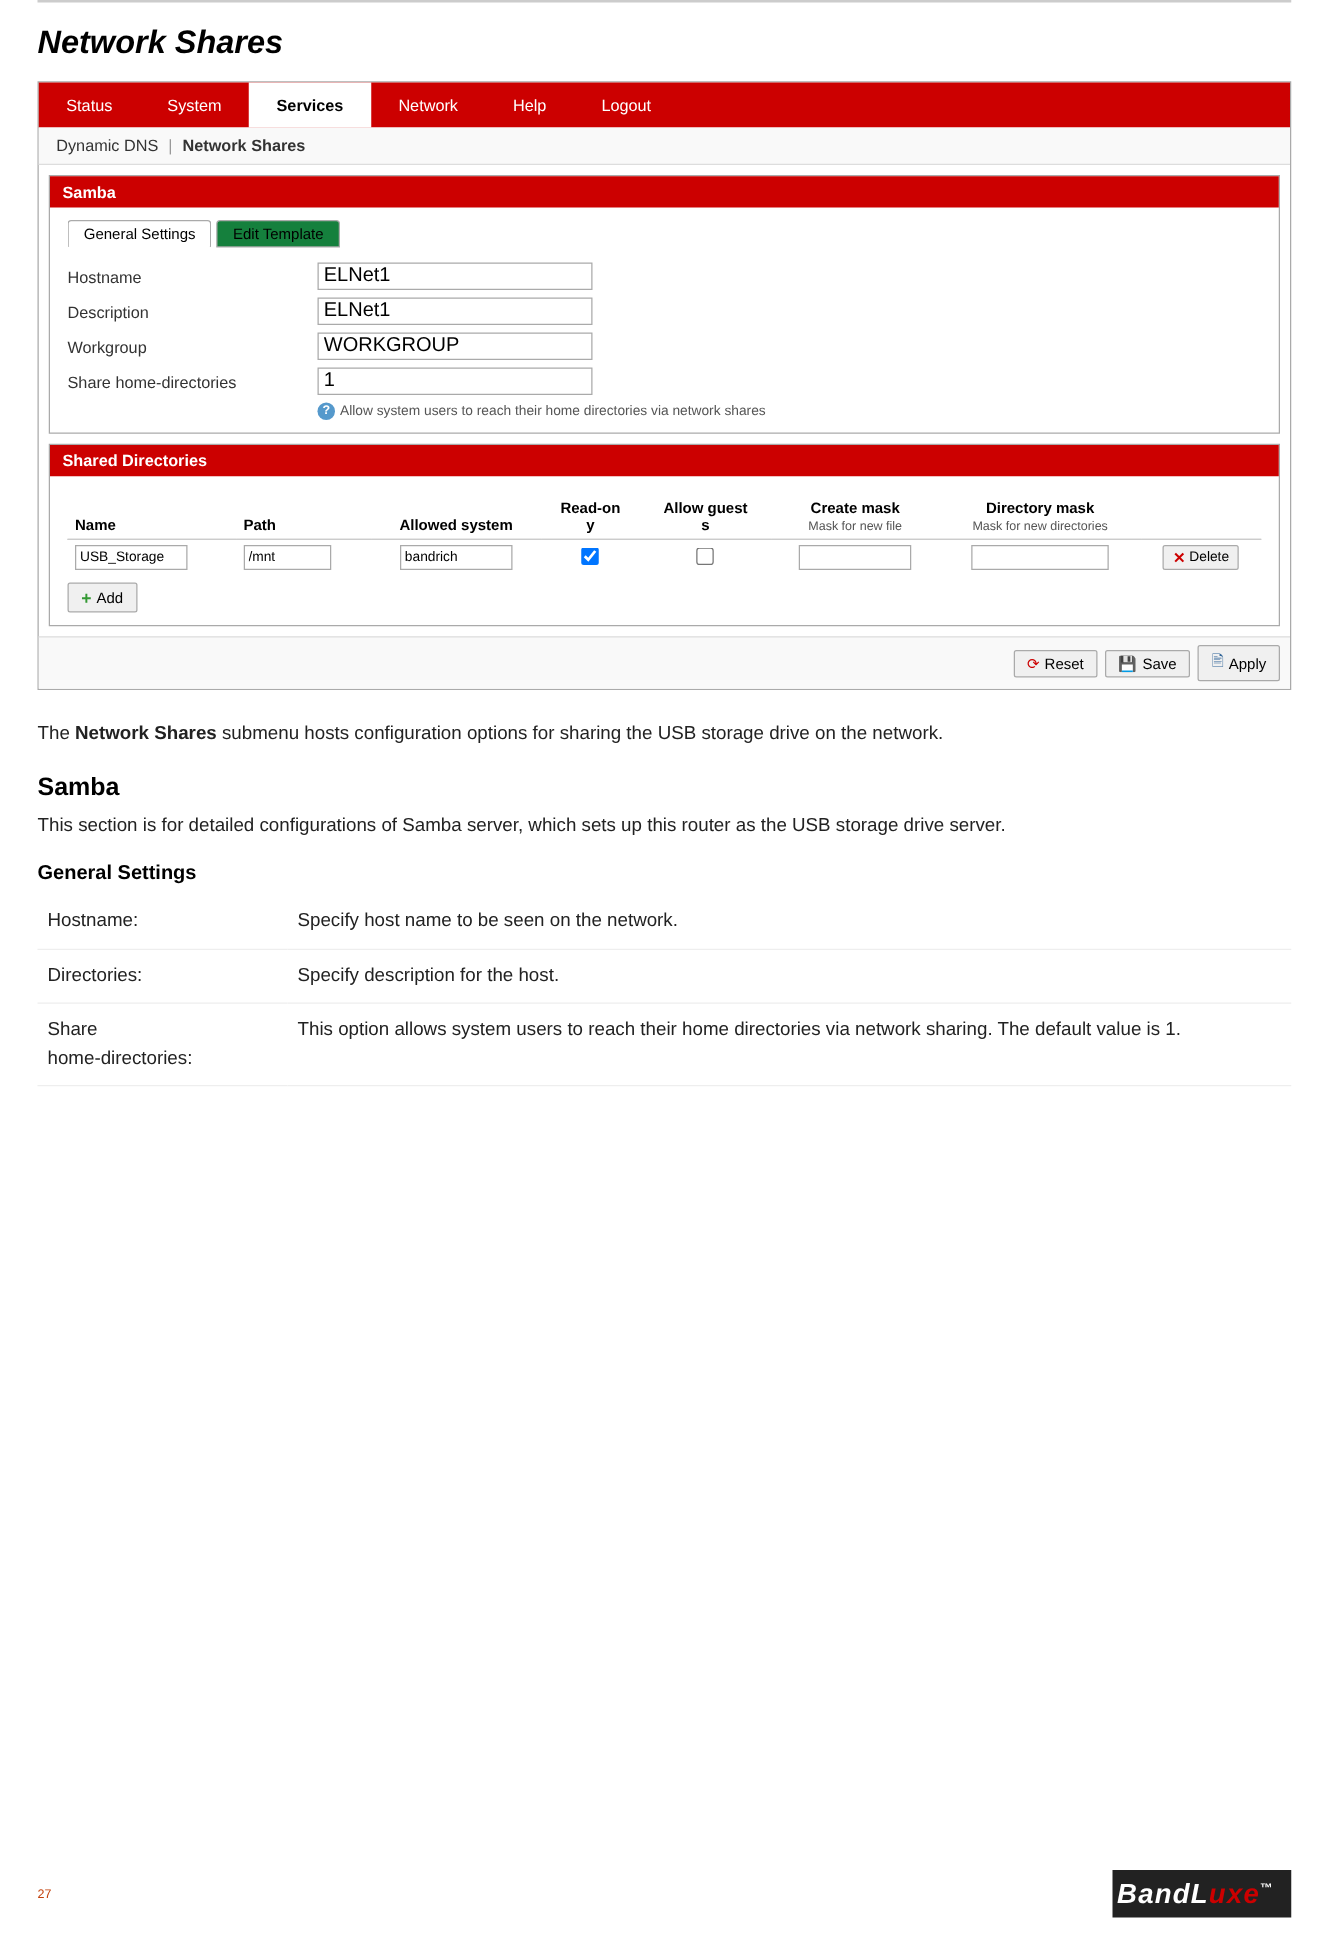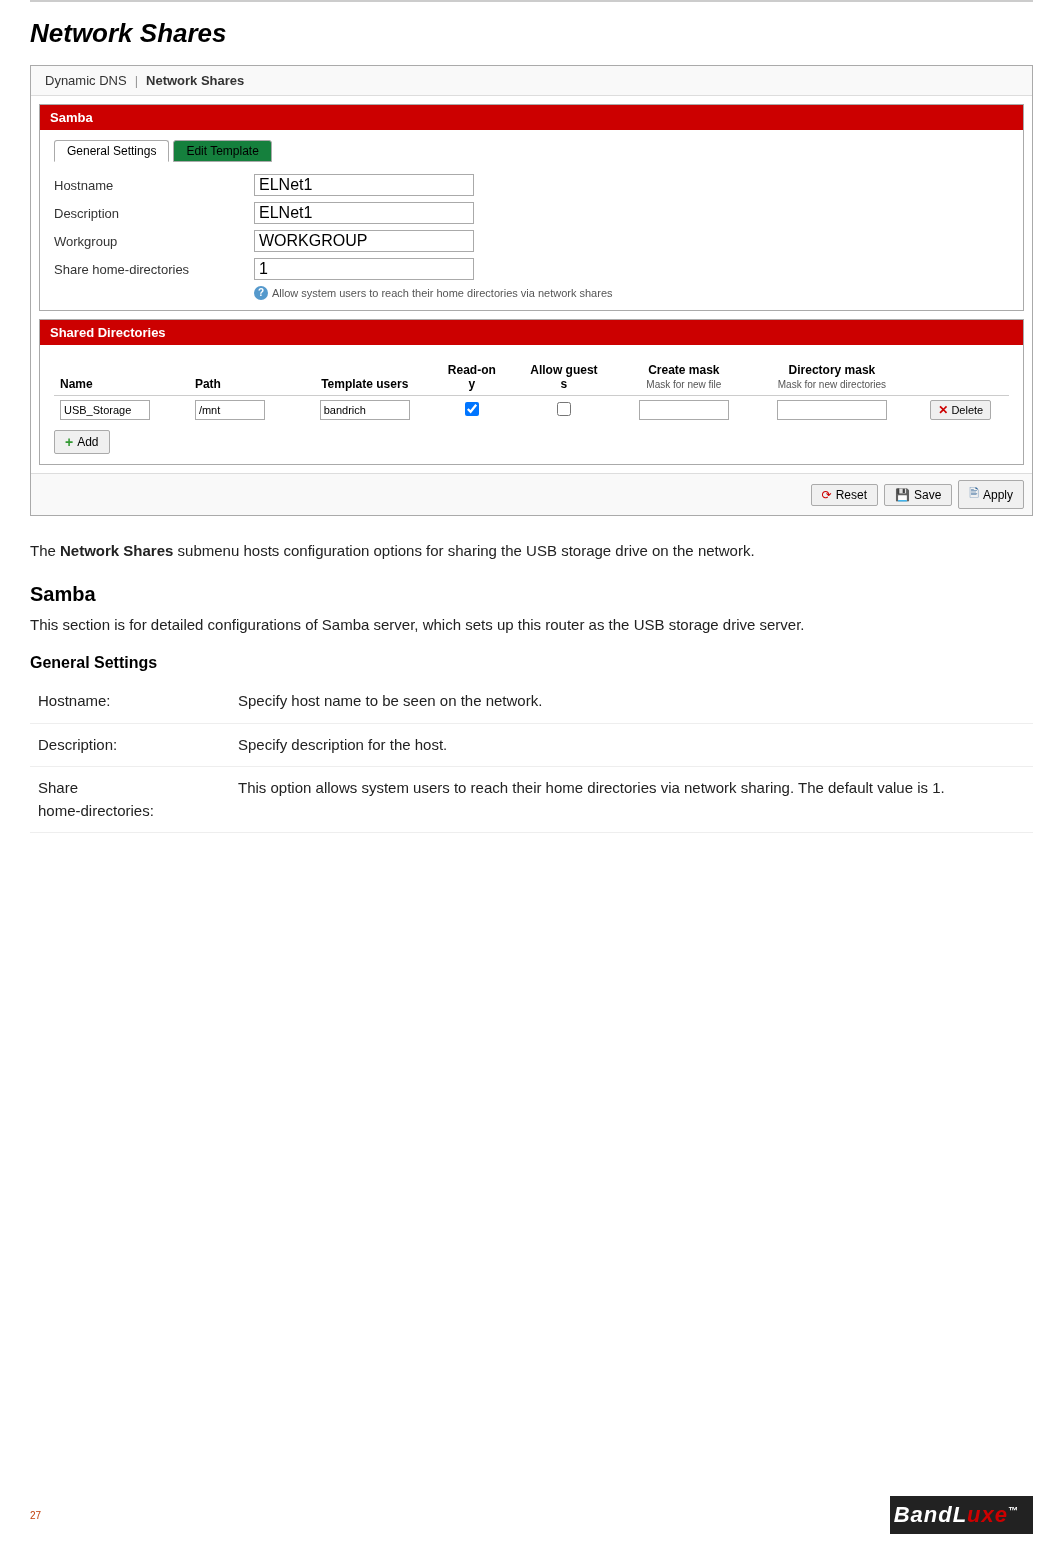--- a/index.html
+++ b/index.html
@@ -361,20 +361,28 @@
   </style>
 </head>
 <body>
 
 <div class="top-divider"></div>
 
 <h1 class="page-title">Network Shares</h1>
 
 <div class="ui-panel">
 
+  <div class="nav-bar">
+    <div class="nav-item">Status</div>
+    <div class="nav-item">System</div>
+    <div class="nav-item active">Services</div>
+    <div class="nav-item">Network</div>
+    <div class="nav-item">Help</div>
+    <div class="nav-item">Logout</div>
+  </div>
 
   <div class="breadcrumb">
     <span>Dynamic DNS</span>
     <span class="breadcrumb-separator">|</span>
     <span class="breadcrumb-current">Network Shares</span>
   </div>
 
   <div class="section">
     <div class="section-header">Samba</div>
     <div class="section-body">
@@ -409,21 +417,21 @@
 
   <div class="section">
     <div class="section-header">Shared Directories</div>
     <div class="section-body">
       <div class="table-container">
         <table class="shared-table">
           <thead>
             <tr>
               <th class="left">Name</th>
               <th class="left">Path</th>
-              <th>Template users</th>
+              <th>Allowed system</th>
               <th>Read-on<br>y</th>
               <th>Allow guest<br>s</th>
               <th>Create mask<br><span class="th-sub">Mask for new file</span></th>
               <th>Directory mask<br><span class="th-sub">Mask for new directories</span></th>
               <th></th>
             </tr>
           </thead>
           <tbody>
             <tr>
               <td class="left">
@@ -488,21 +496,21 @@
 <p class="body-para">This section is for detailed configurations of Samba server, which sets up this router as the USB storage drive server.</p>
 
 <h3 class="body-section-subtitle">General Settings</h3>
 <table class="def-table">
   <tbody>
     <tr>
       <td>Hostname:</td>
       <td>Specify host name to be seen on the network.</td>
     </tr>
     <tr>
-      <td>Description:</td>
+      <td>Directories:</td>
       <td>Specify description for the host.</td>
     </tr>
     <tr>
       <td style="white-space:pre-line;">Share
 home-directories:</td>
       <td>This option allows system users to reach their home directories via network sharing. The default value is 1.</td>
     </tr>
   </tbody>
 </table>
 

